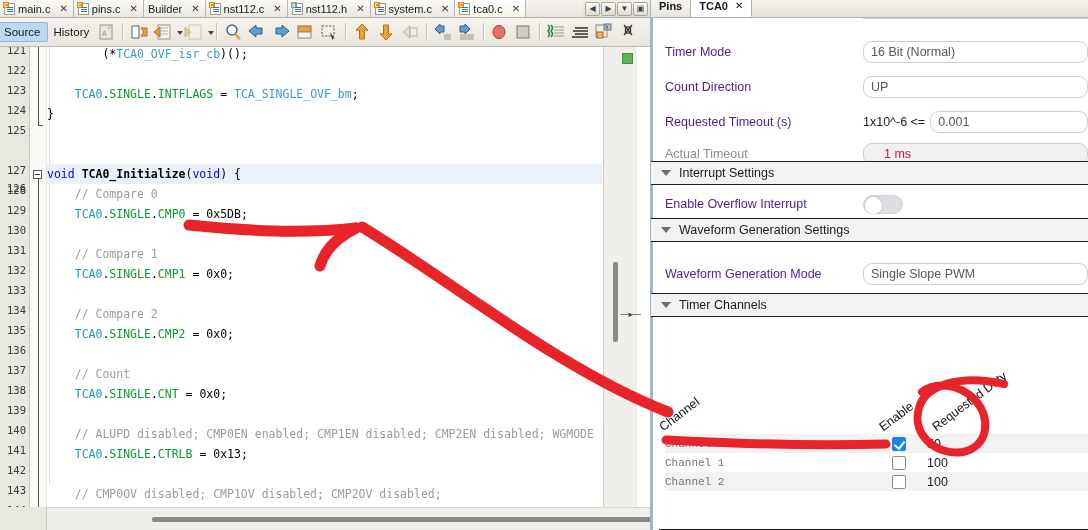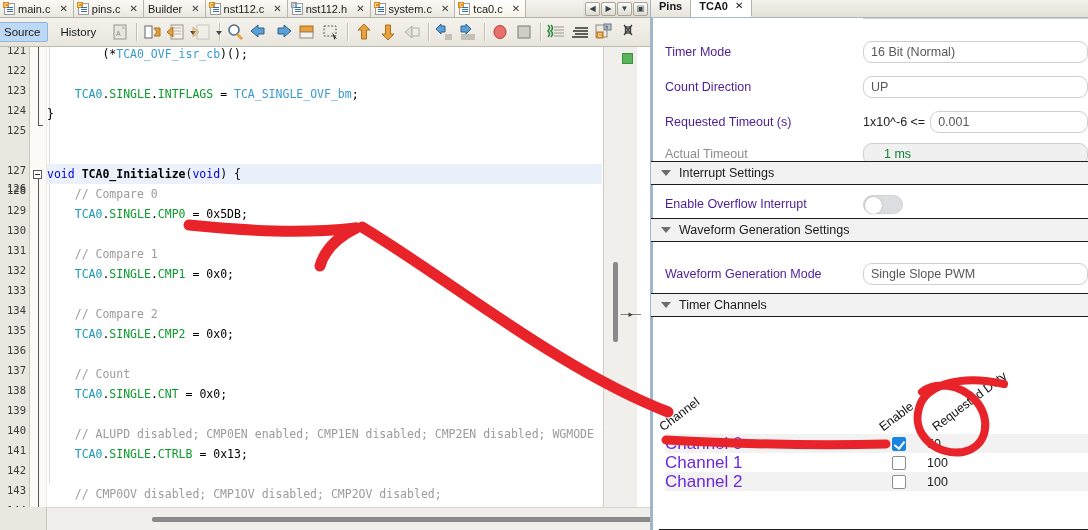--- a/index.html
+++ b/index.html
@@ -51,21 +51,21 @@
   .tabnav { margin-left:auto; display:flex; align-items:center; gap:1px; padding:0 2px;
             background:linear-gradient(#f3f1ea,#dfdcd2); }
   .navbtn { width:15px; height:14px; border:1px solid #a9a59b; border-radius:2px;
             background:linear-gradient(#fdfdfa,#dedbd1); font-size:8px; line-height:12px;
             text-align:center; color:#39414a; }
 
   
   .srcrow { height:29px; display:flex; align-items:center;
             background:linear-gradient(#f4f2ec,#e8e5dd);
             border-bottom:1px solid #bdbab0; }
-  .srcbtn { font-size:11.5px; padding:3px 12px; color:#15181c; }
+  .srcbtn { font-size:11.5px; padding:3px 5px; color:#15181c; }
   .srcbtn.sel { background:#bcd8f2; border:1px solid #8fb6dd; border-radius:2px;
                 margin-left:-4px; padding:3px 7px; }
   .tbsep { width:1px; height:18px; background:#c2bfb5; margin:0 4px;
            box-shadow:1px 0 0 #fbfaf6; }
   .tbicon { width:22px; height:20px; position:relative; display:inline-block;
             margin:0 1px; }
   .tbcaret { width:9px; height:20px; position:relative; display:inline-block; }
   .tbcaret:after { content:""; position:absolute; left:2px; top:9px;
     border-left:3px solid transparent; border-right:3px solid transparent;
     border-top:4px solid #40464c; }
@@ -128,21 +128,21 @@
            overflow:hidden; }
   .toprule { position:absolute; left:212px; right:0; top:0; height:1px; background:#cfcfcf; }
   .prow { position:absolute; left:0; right:0; height:32px; display:flex; align-items:center; }
   .plabel { width:212px; padding-left:14px; font-size:12.5px; color:#4c1d95; }
   .plabel.dim { color:#8d8d8d; }
   .pfield {
     height:22px; border:1px solid #cfcfcf; border-radius:9px; background:#fff;
     font-size:12.5px; color:#585858; display:flex; align-items:center;
     padding:0 7px; flex:1; margin-right:0;
   }
-  .pfield.readonly { background:#f0f0f0; color:#15803d;padding-left:20px; }
+  .pfield.readonly { background:#f0f0f0; color:#be185d;padding-left:20px; }
   .prefix { font-size:12.5px; color:#222; margin-right:5px; }
 
   .section {
     position:absolute; left:0; right:0; height:24px;
     background:#f2f2f2; border-top:1px solid #1d1d1d; border-bottom:1px solid #1d1d1d;
     display:flex; align-items:center; padding-left:10px; gap:8px;
   }
   .section .caret {
     width:0; height:0; border-left:5px solid transparent; border-right:5px solid transparent;
     border-top:6px solid #6d6d6d;
@@ -154,21 +154,21 @@
   .toggle .knob { position:absolute; left:1px; top:1px; width:17px; height:17px;
                   border-radius:50%; background:#fff; box-shadow:0 0 2px rgba(0,0,0,.25); }
 
   
   .chtable { position:absolute; left:14px; right:0; top:416px; }
   .hdrwrap { position:relative; height:0; }
   .rothdr { position:absolute; font-size:12.5px; color:#111; font-weight:400;
             transform:rotate(-37deg); transform-origin:left bottom; white-space:nowrap; }
   .trow { height:19px; display:flex; align-items:center; position:relative; }
   .trow.odd { background:#f2f2f2; }
-  .tc-name { width:214px; font-size:17px; color:#6d28d9; }
+  .tc-name { width:214px; font-size:11px; color:#737373;font-family:Liberation Mono, monospace; }
   .tc-en { width:40px; display:flex; justify-content:center; }
   .tc-duty { width:60px; font-size:12.5px; color:#1a1a1a; text-align:left;
              padding-left:8px; }
   .cbox { width:14px; height:14px; border:1px solid #8d8d8d; background:#fff;
           border-radius:2px; }
   .cbox.on { background:#1a85e0; border-color:#1a85e0; position:relative; }
   .cbox.on:after { content:""; position:absolute; left:3px; top:1px; width:5px; height:8px;
                    border-right:2px solid #fff; border-bottom:2px solid #fff;
                    transform:rotate(38deg); }
 

